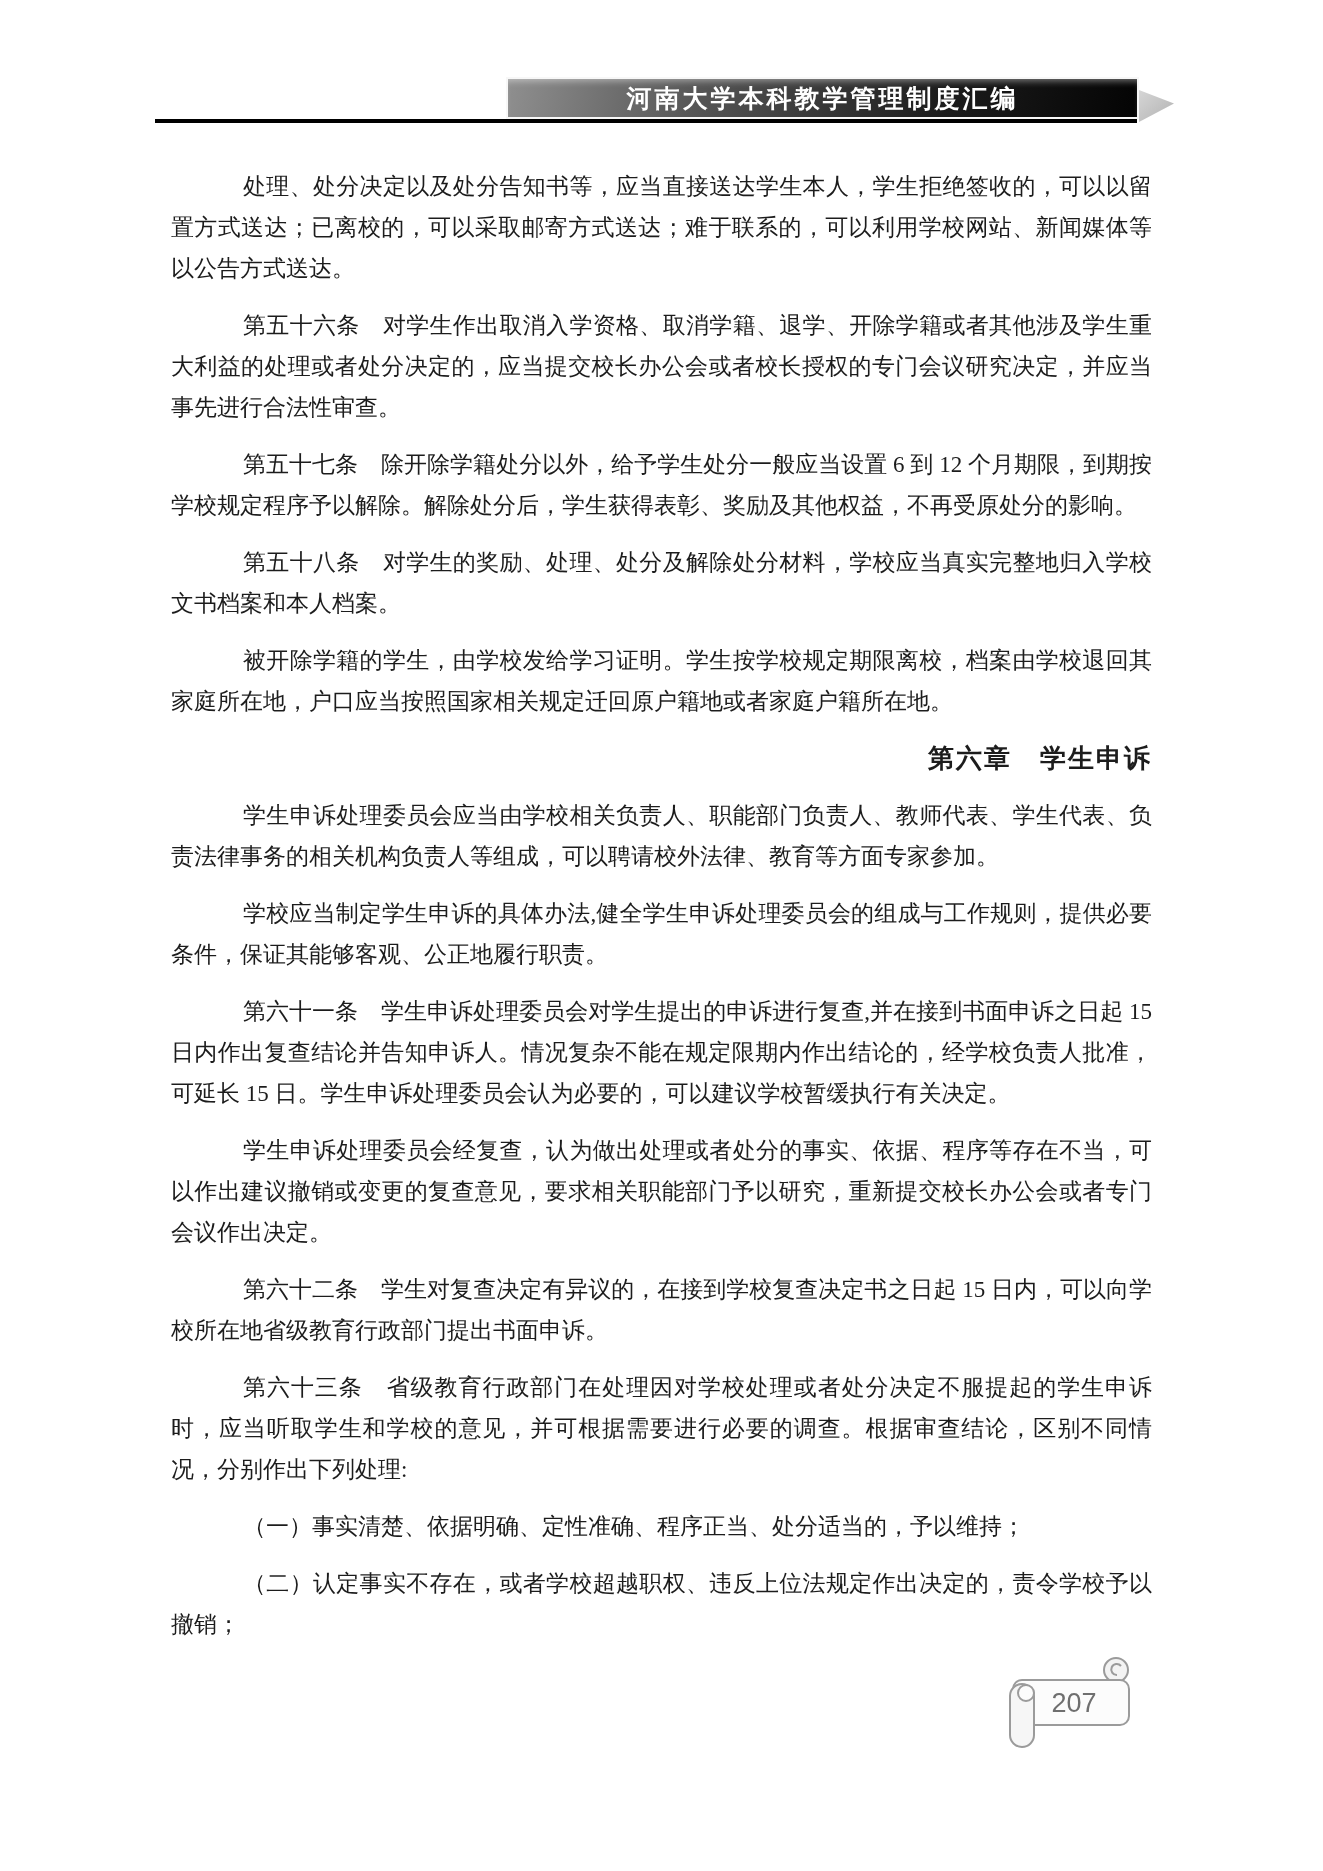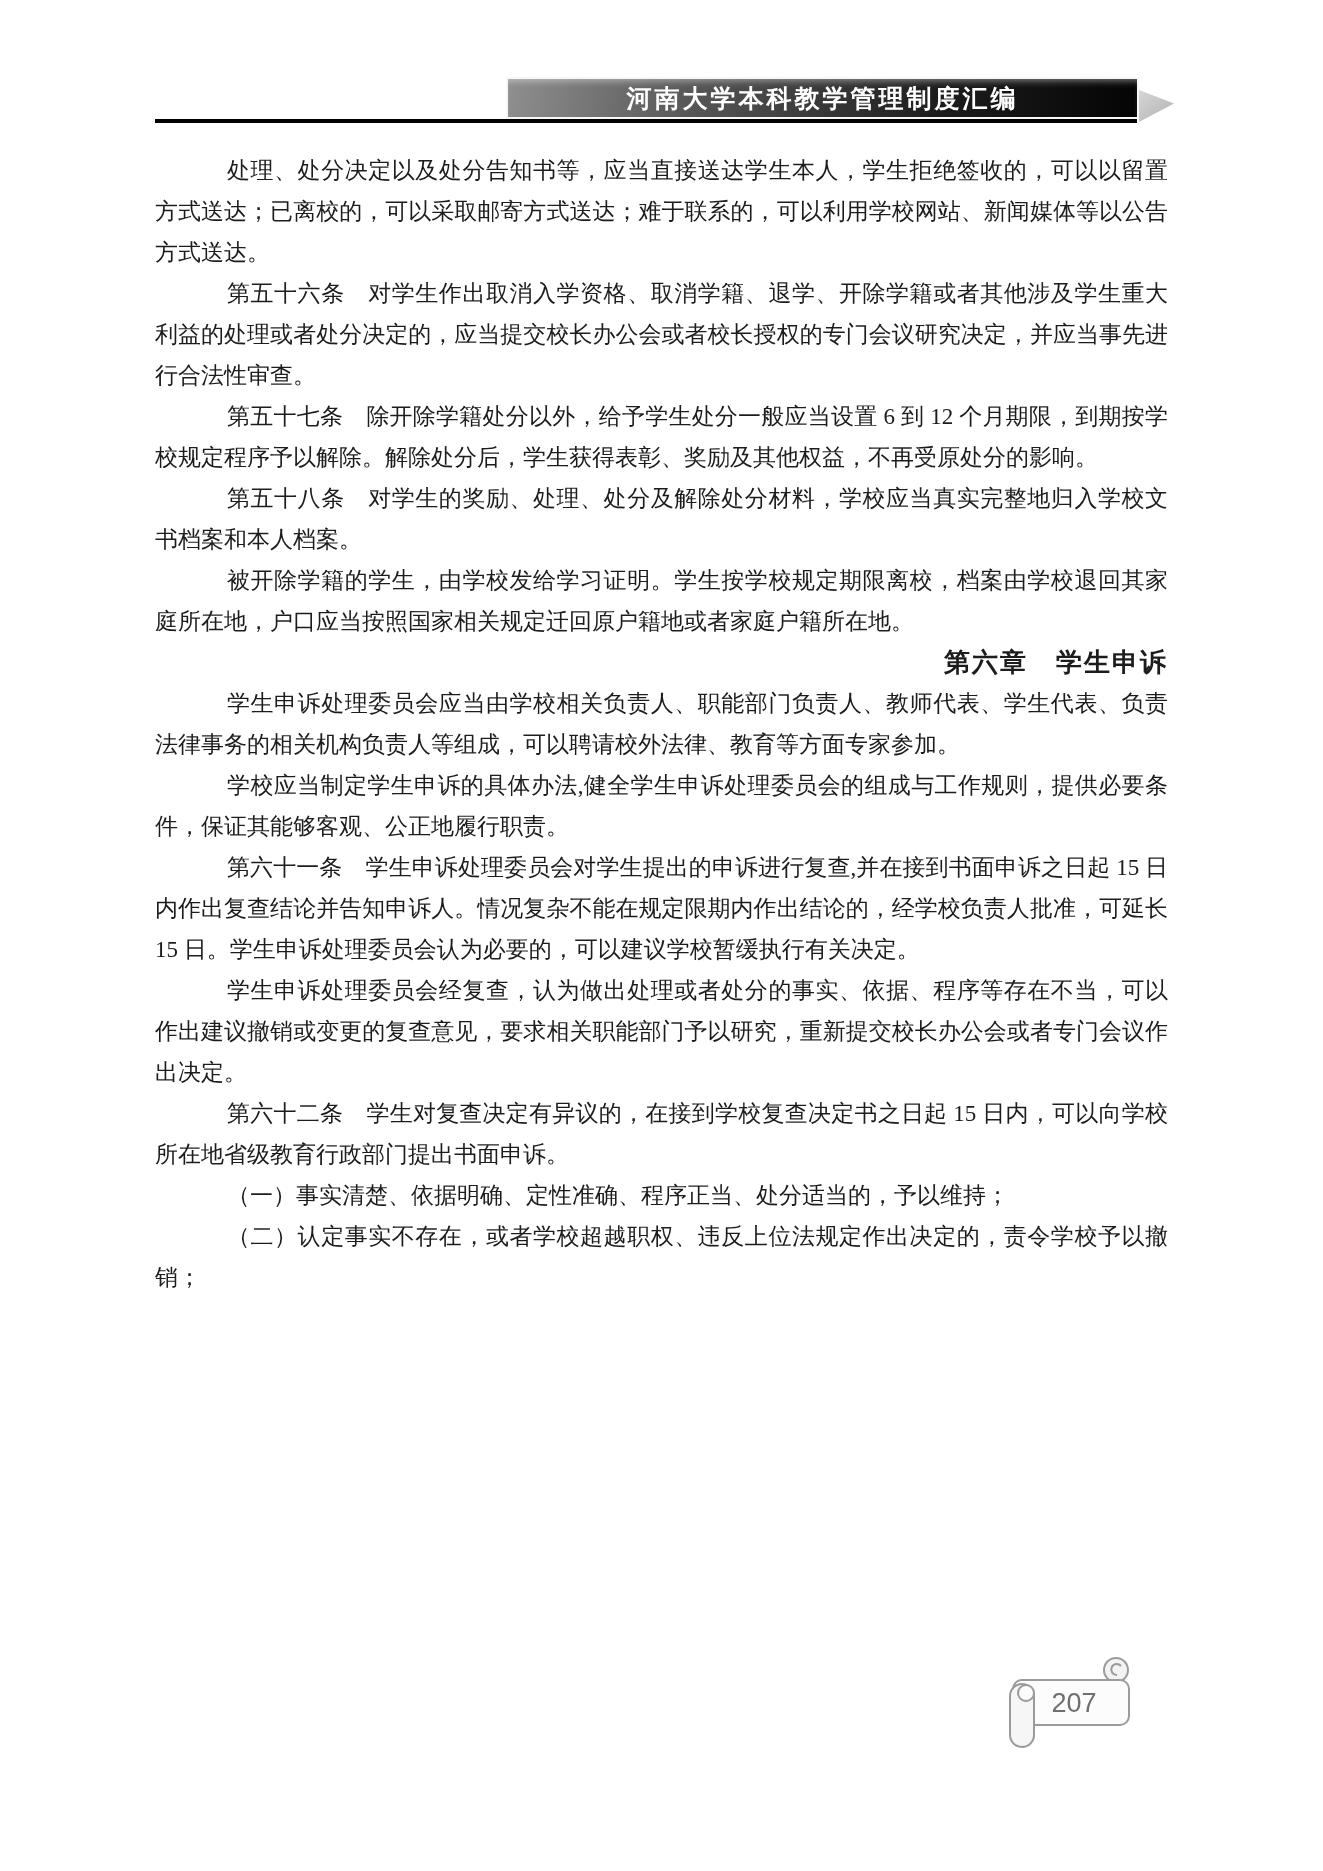--- a/index.html
+++ b/index.html
@@ -41,21 +41,21 @@
 
   
   .content {
     position:absolute; left:155px; top:150px;
     width:1013px;
     font-size:23px;
     line-height:41px;
     text-align:justify;
     text-justify:inter-ideograph;
   }
-  .content p { margin:0; }
+  .content p { margin:16px; }
   .par-body { text-indent:72px; }
   .par-heading {
     text-indent:0;
     text-align:right;
     font-weight:bold;
     font-size:26px;
     letter-spacing:2px;
     font-family:"Liberation Sans","DejaVu Sans",sans-serif;
     margin:9px 0 17px 0;
   }
@@ -103,20 +103,21 @@
       <p class="par-body">学校应当制定学生申诉的具体办法,健全学生申诉处理委员会的组成与工作规则，提供必要条件，保证其能够客观、公正地履行职责。</p>
 
 
       <p class="par-body">第六十一条　学生申诉处理委员会对学生提出的申诉进行复查,并在接到书面申诉之日起 15 日内作出复查结论并告知申诉人。情况复杂不能在规定限期内作出结论的，经学校负责人批准，可延长 15 日。学生申诉处理委员会认为必要的，可以建议学校暂缓执行有关决定。</p>
 
       <p class="par-body">学生申诉处理委员会经复查，认为做出处理或者处分的事实、依据、程序等存在不当，可以作出建议撤销或变更的复查意见，要求相关职能部门予以研究，重新提交校长办公会或者专门会议作出决定。</p>
 
       <p class="par-body">第六十二条　学生对复查决定有异议的，在接到学校复查决定书之日起 15 日内，可以向学校所在地省级教育行政部门提出书面申诉。</p>
 
 
+      <p class="par-body">第六十三条　省级教育行政部门在处理因对学校处理或者处分决定不服提起的学生申诉时，应当听取学生和学校的意见，并可根据需要进行必要的调查。根据审查结论，区别不同情况，分别作出下列处理:</p>
 
       <p class="par-body">（一）事实清楚、依据明确、定性准确、程序正当、处分适当的，予以维持；</p>
 
       <p class="par-body">（二）认定事实不存在，或者学校超越职权、违反上位法规定作出决定的，责令学校予以撤销；</p>
 
     </div>
 
   <div class="page-number-wrap">
     <svg width="132" height="102" viewBox="0 0 132 102">
 

